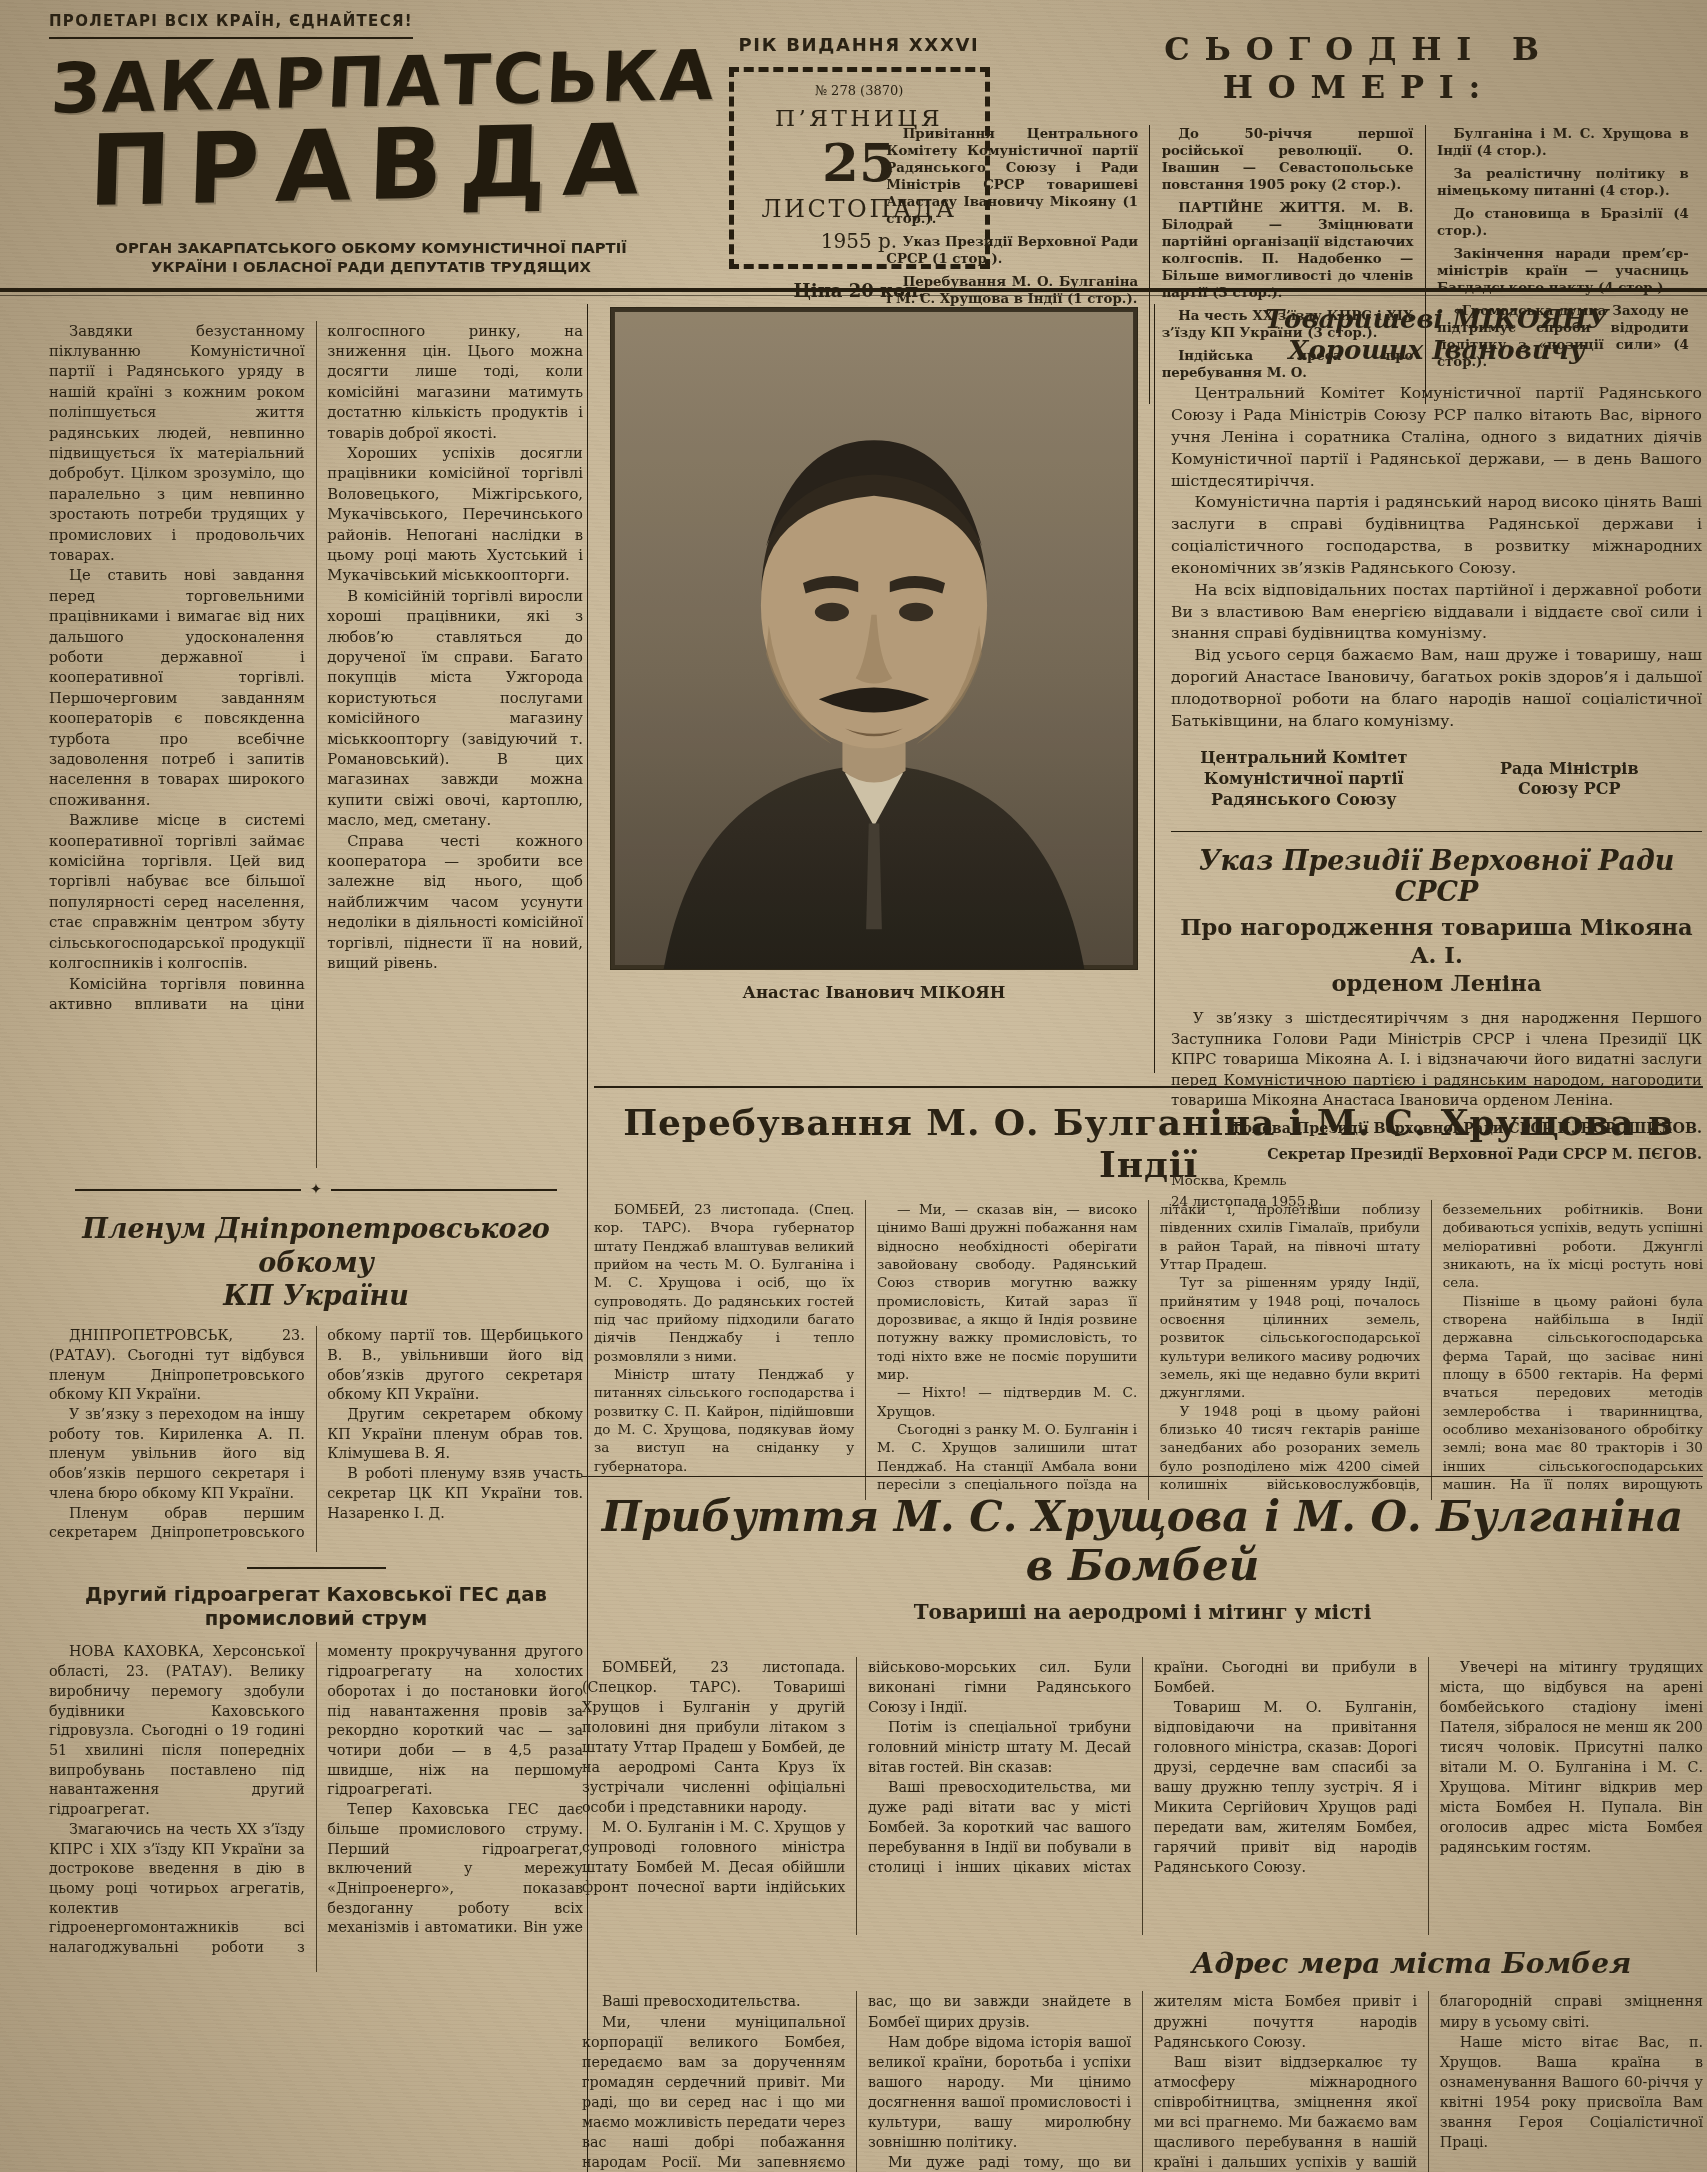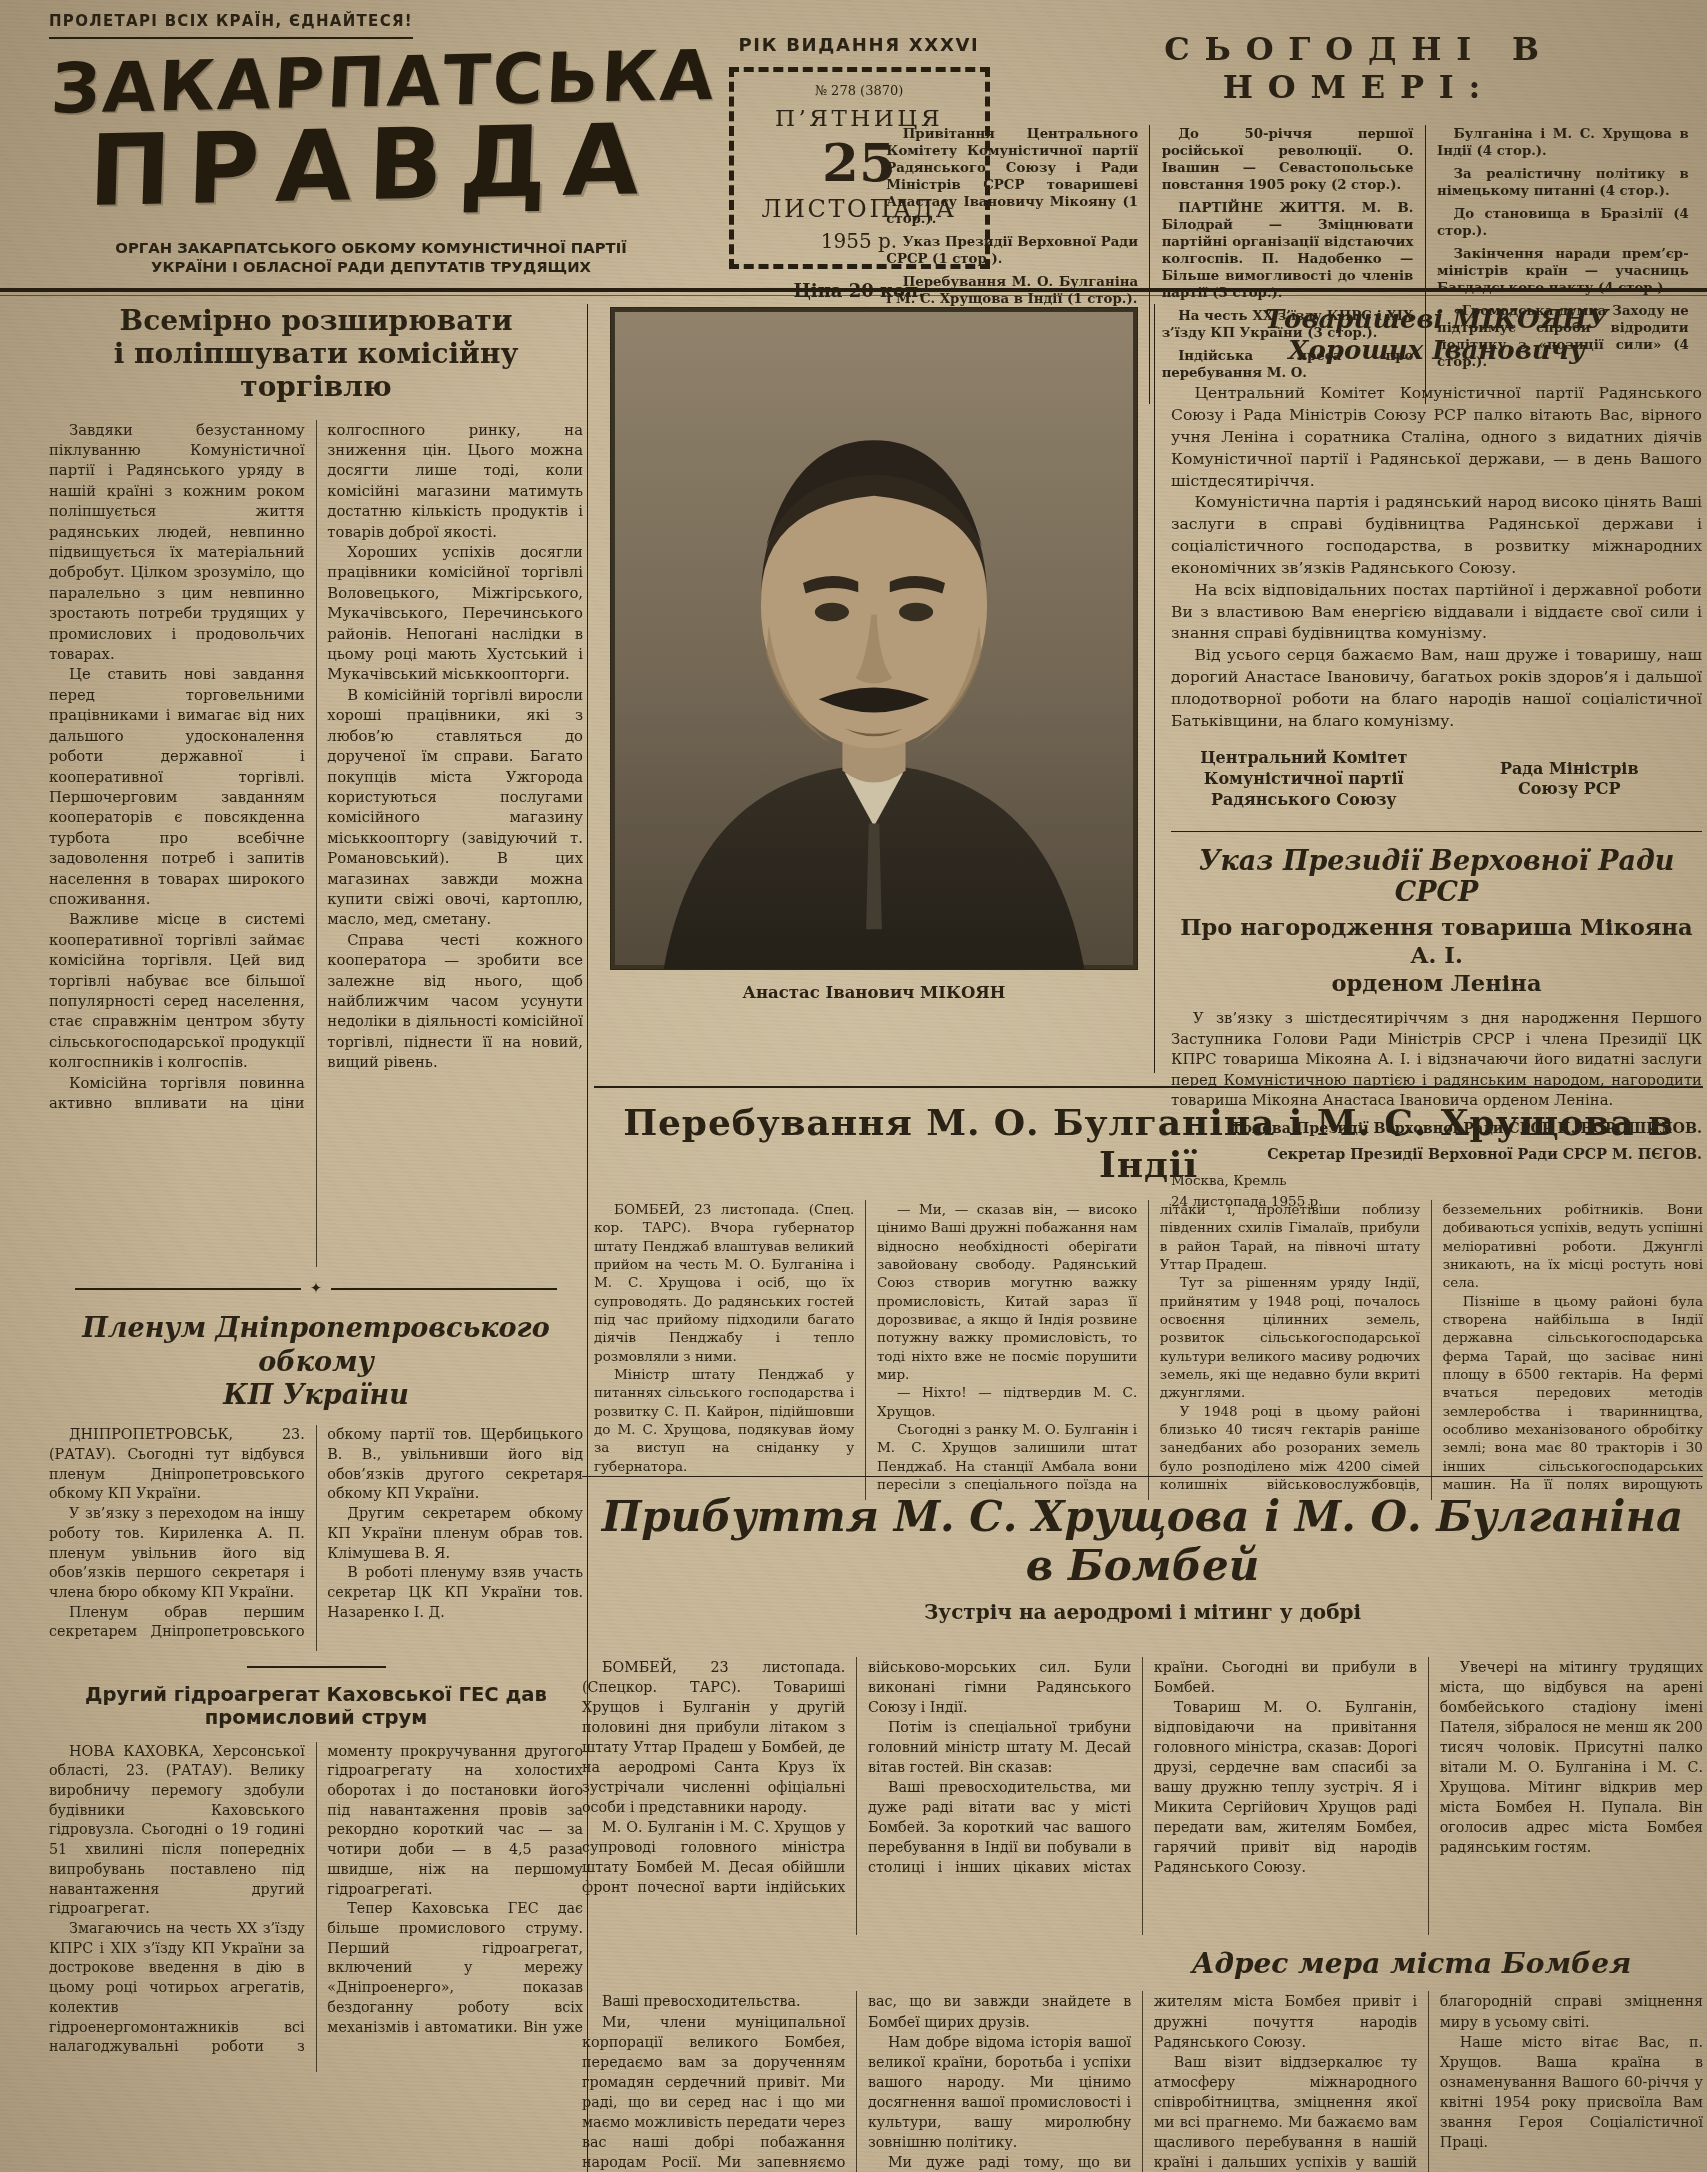--- a/index.html
+++ b/index.html
@@ -145,24 +145,20 @@
     </div>
   </div>
 
   <div class="top-rule ink"></div>
   <div class="top-rule2"></div>
 
   <div class="vr" style="left:587px; top:304px; height:2051px;"></div>
   <div class="vr" style="left:1154px; top:304px; height:769px;"></div>
 
   <div class="leftcol">
-    <div class="la-title">
-      <div>Всемірно розширювати</div>
-      <div>і поліпшувати комісійну торгівлю</div>
-    </div>
     <div class="la-body colbody">
       <p>Завдяки безустанному піклуванню Комуністичної партії і Радянського уряду в нашій країні з кожним роком поліпшується життя радянських людей, невпинно підвищується їх матеріальний добробут. Цілком зрозуміло, що паралельно з цим невпинно зростають потреби трудящих у промислових і продовольчих товарах.</p>
       <p>Це ставить нові завдання перед торговельними працівниками і вимагає від них дальшого удосконалення роботи державної і кооперативної торгівлі. Першочерговим завданням кооператорів є повсякденна турбота про всебічне задоволення потреб і запитів населення в товарах широкого споживання.</p>
       <p>Важливе місце в системі кооперативної торгівлі займає комісійна торгівля. Цей вид торгівлі набуває все більшої популярності серед населення, стає справжнім центром збуту сільськогосподарської продукції колгоспників і колгоспів.</p>
       <p>Комісійна торгівля повинна активно впливати на ціни колгоспного ринку, на зниження цін. Цього можна досягти лише тоді, коли комісійні магазини матимуть достатню кількість продуктів і товарів доброї якості.</p>
       <p>Хороших успіхів досягли працівники комісійної торгівлі Воловецького, Міжгірського, Мукачівського, Перечинського районів. Непогані наслідки в цьому році мають Хустський і Мукачівський міськкоопторги.</p>
       <p>В комісійній торгівлі виросли хороші працівники, які з любов’ю ставляться до дорученої їм справи. Багато покупців міста Ужгорода користуються послугами комісійного магазину міськкоопторгу (завідуючий т. Романовський). В цих магазинах завжди можна купити свіжі овочі, картоплю, масло, мед, сметану.</p>
       <p>Справа честі кожного кооператора — зробити все залежне від нього, щоб найближчим часом усунути недоліки в діяльності комісійної торгівлі, піднести її на новий, вищий рівень.</p>
     </div>
 
@@ -291,21 +287,21 @@
       <p>Сьогодні з ранку М. О. Булганін і М. С. Хрущов залишили штат Пенджаб. На станції Амбала вони пересіли з спеціального поїзда на літаки і, пролетівши поблизу південних схилів Гімалаїв, прибули в район Тарай, на півночі штату Уттар Прадеш.</p>
       <p>Тут за рішенням уряду Індії, прийнятим у 1948 році, почалось освоєння цілинних земель, розвиток сільськогосподарської культури великого масиву родючих земель, які ще недавно були вкриті джунглями.</p>
       <p>У 1948 році в цьому районі близько 40 тисяч гектарів раніше занедбаних або розораних земель було розподілено між 4200 сімей колишніх військовослужбовців, безземельних робітників. Вони добиваються успіхів, ведуть успішні меліоративні роботи. Джунглі зникають, на їх місці ростуть нові села.</p>
       <p>Пізніше в цьому районі була створена найбільша в Індії державна сільськогосподарська ферма Тарай, що засіває нині площу в 6500 гектарів. На фермі вчаться передових методів землеробства і тваринництва, особливо механізованого обробітку землі; вона має 80 тракторів і 30 інших сільськогосподарських машин. На її полях вирощують пшеницю, цукрову тростину, картоплю, рис і кукурудзу.</p>
 
     </div>
   </div>
 
   <div class="arr">
     <div class="ar-title">Прибуття М. С. Хрущова і М. О. Булганіна в Бомбей</div>
-    <div class="ar-sub">Зустріч на аеродромі і мітинг у добрі</div>
+    <div class="ar-sub">Товариші на аеродромі і мітинг у місті</div>
     <div class="ar-a colbody">
       <p>БОМБЕЙ, 23 листопада. (Спецкор. ТАРС). Товариші Хрущов і Булганін у другій половині дня прибули літаком з штату Уттар Прадеш у Бомбей, де на аеродромі Санта Круз їх зустрічали численні офіціальні особи і представники народу.</p>
       <p>М. О. Булганін і М. С. Хрущов у супроводі головного міністра штату Бомбей М. Десая обійшли фронт почесної варти індійських військово-морських сил. Були виконані гімни Радянського Союзу і Індії.</p>
       <p>Потім із спеціальної трибуни головний міністр штату М. Десай вітав гостей. Він сказав:</p>
       <p>Ваші превосходительства, ми дуже раді вітати вас у місті Бомбей. За короткий час вашого перебування в Індії ви побували в столиці і інших цікавих містах країни. Сьогодні ви прибули в Бомбей.</p>
       <p>Товариш М. О. Булганін, відповідаючи на привітання головного міністра, сказав: Дорогі друзі, сердечне вам спасибі за вашу дружню теплу зустріч. Я і Микита Сергійович Хрущов раді передати вам, жителям Бомбея, гарячий привіт від народів Радянського Союзу.</p>
       <p>Увечері на мітингу трудящих міста, що відбувся на арені бомбейського стадіону імені Пателя, зібралося не менш як 200 тисяч чоловік. Присутні палко вітали М. О. Булганіна і М. С. Хрущова. Мітинг відкрив мер міста Бомбея Н. Пупала. Він оголосив адрес міста Бомбея радянським гостям.</p>
     </div>
     <div class="ar-sect">Адрес мера міста Бомбея</div>
     <div class="ar-b colbody">

